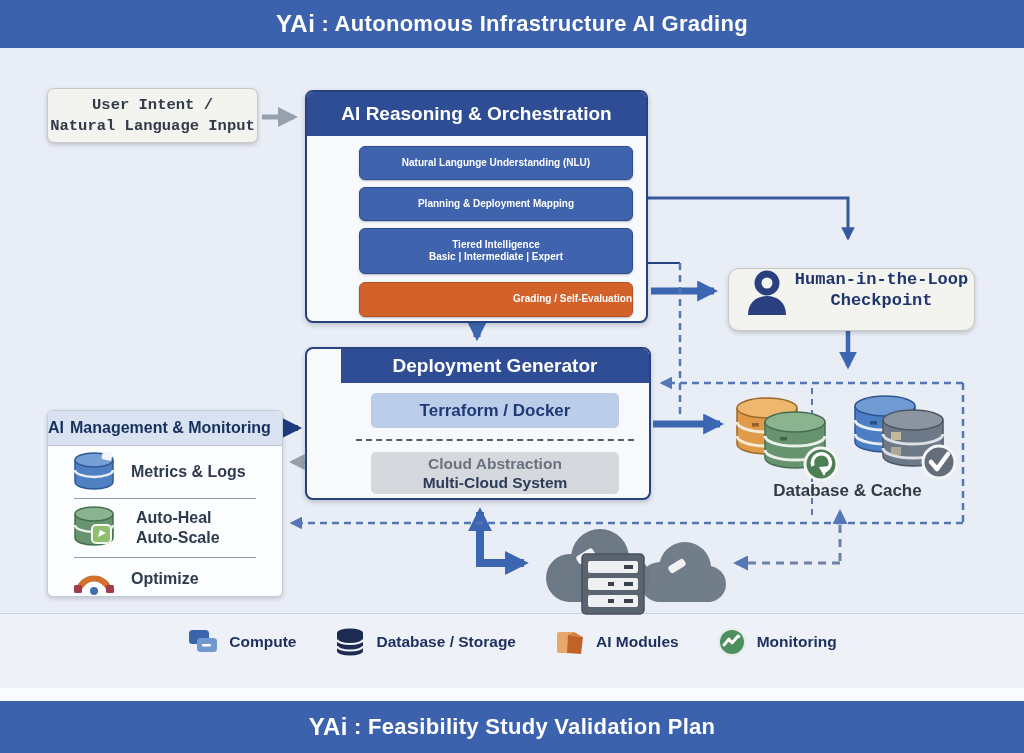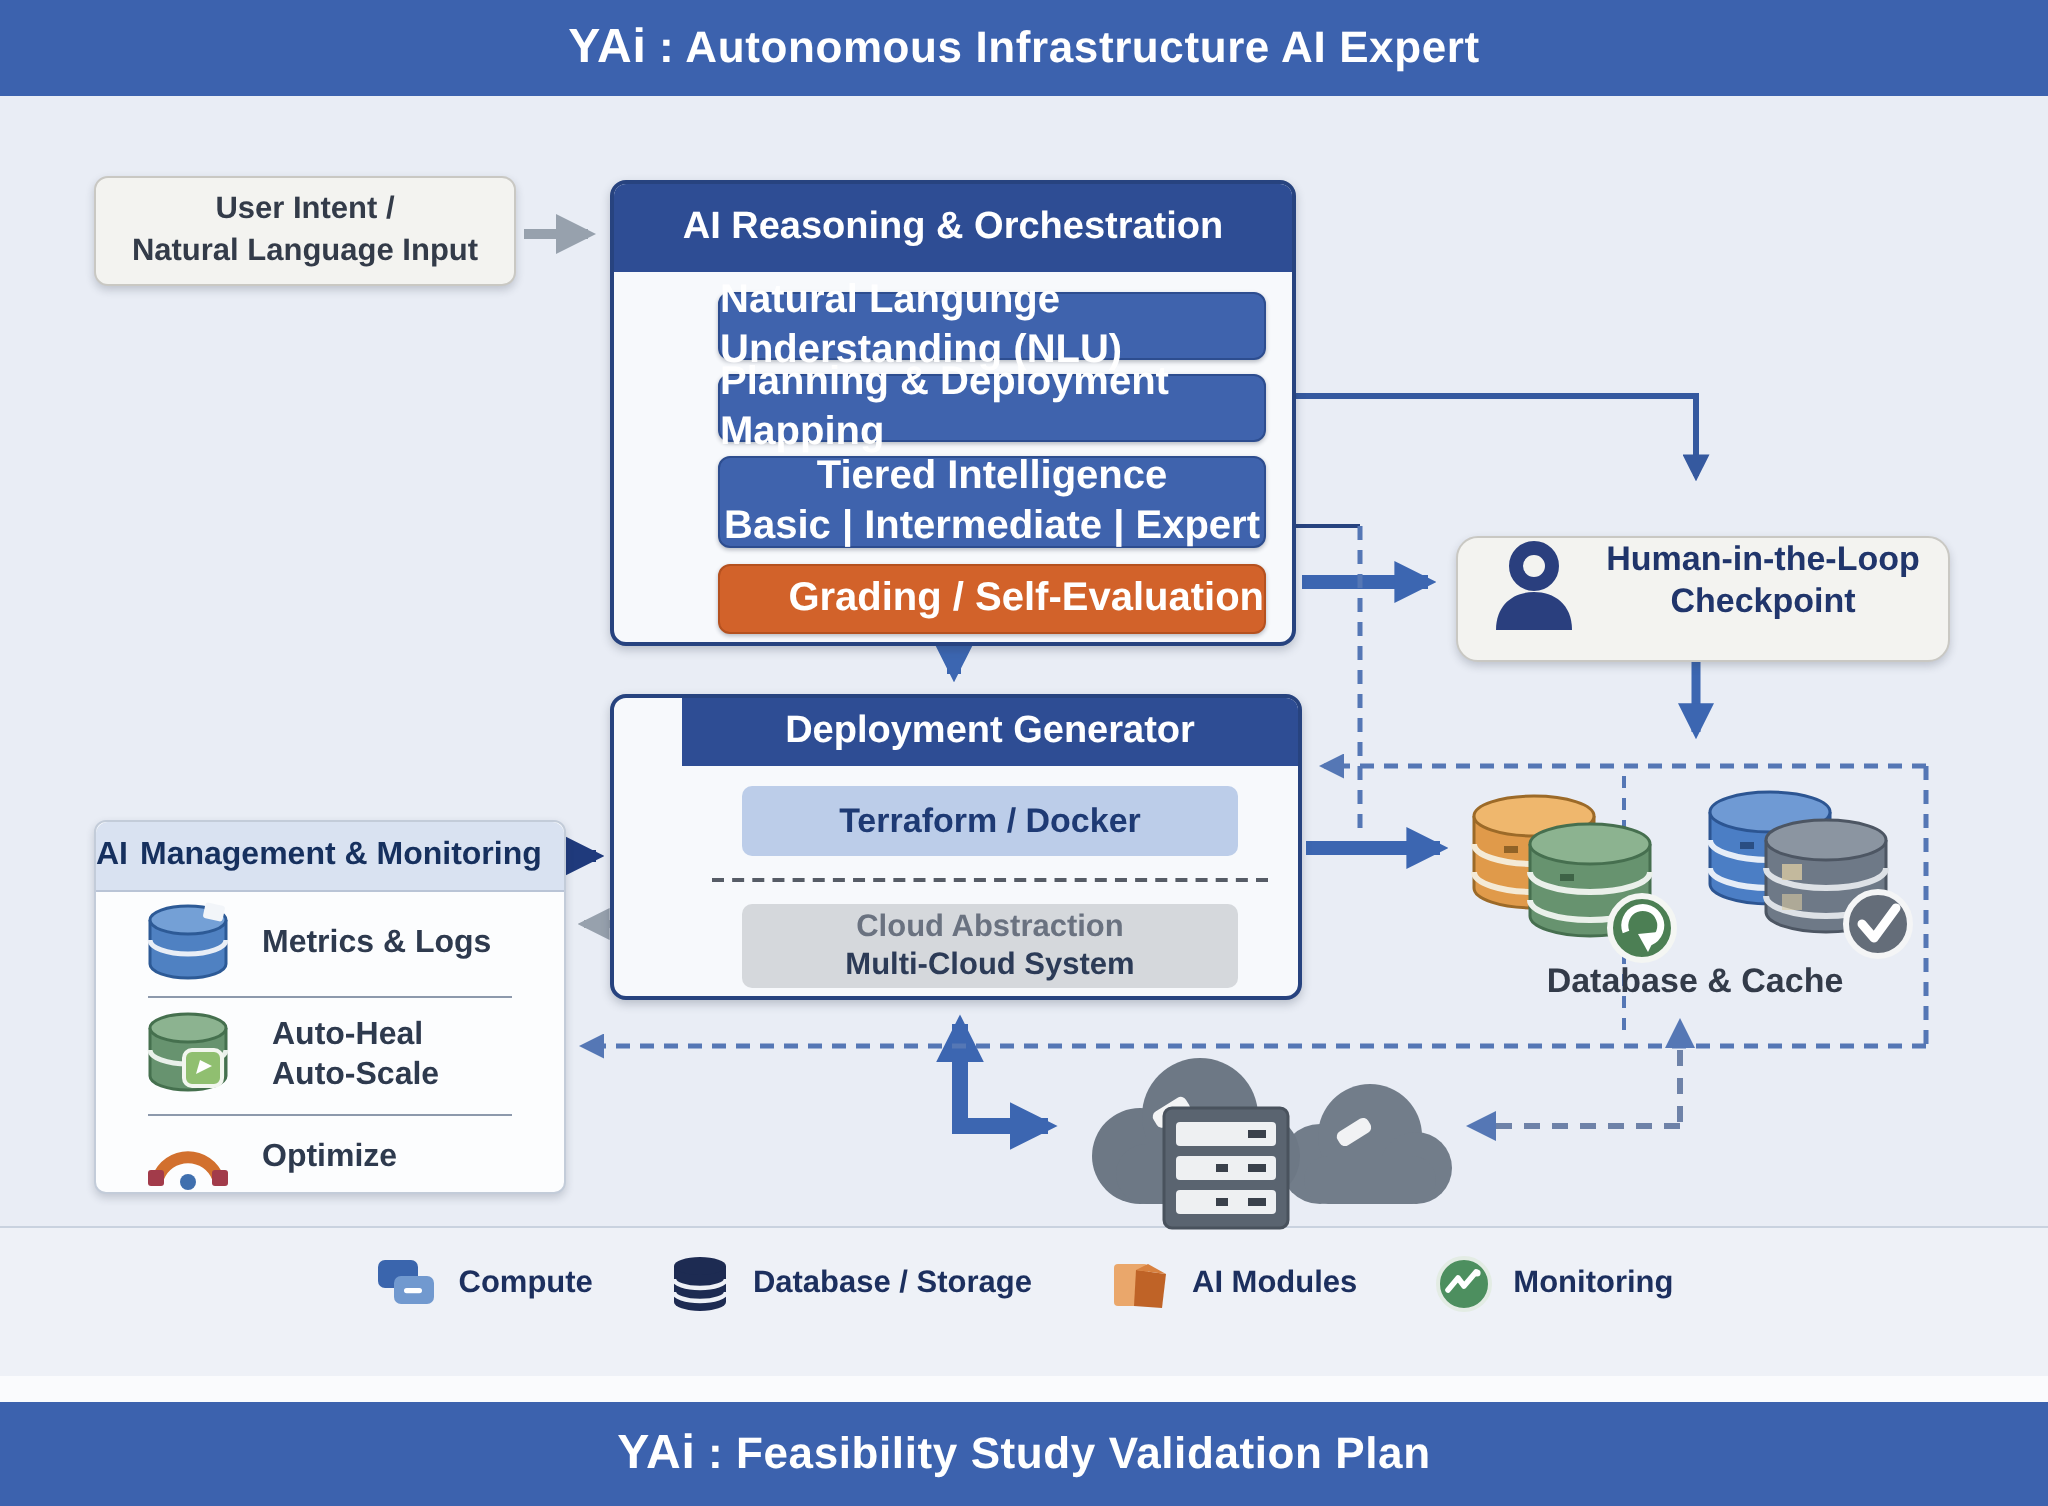--- a/index.html
+++ b/index.html
@@ -20,33 +20,33 @@
   .banner .rest{font-weight:800;font-size:22px;margin-left:6px;letter-spacing:.3px;}
 
   .white-strip{position:absolute;left:0;top:688px;width:100%;height:13px;background:#fafbfd;}
   .legend-strip{position:absolute;left:0;top:613px;width:100%;height:75px;background:#eef1f7;
                 border-top:1px solid #c9d2df;}
 
   svg.overlay{position:absolute;left:0;top:0;z-index:1;pointer-events:none;}
   .node{position:absolute;z-index:2;}
 
   .plain-box{background:#f3f3f0;border:1.5px solid #c9c8c3;border-radius:7px;
-             box-shadow:0 2px 4px rgba(40,50,70,.22);}
+             box-shadow:0 2px 4px rgba(40,50,70,.22);font-family:Liberation Mono, monospace;}
   .user-intent{left:47px;top:88px;width:211px;height:55px;display:flex;flex-direction:column;
                align-items:center;justify-content:center;color:var(--dark-text);
                font-weight:700;font-size:15.5px;line-height:1.3;}
 
   .panel{background:#f7f9fc;border:2px solid #27437f;border-radius:8px;
          box-shadow:0 2px 5px rgba(40,50,70,.25);overflow:hidden;}
   .panel-header{background:var(--panel-header-blue);color:#fff;font-weight:800;font-size:19px;
                 display:flex;align-items:center;justify-content:center;}
   .reasoning{left:305px;top:90px;width:343px;height:233px;}
   .reasoning .panel-header{height:44px;}
   .reasoning-body{padding:10px 13px 0 13px;}
-  .module{border-radius:6px;color:#fff;font-weight:700;font-size:20px;display:flex;
+  .module{border-radius:6px;color:#fff;font-weight:700;font-size:10px;display:flex;
           flex-direction:column;align-items:center;justify-content:center;line-height:1.25;
           box-shadow:0 1px 2px rgba(30,40,60,.3);margin-left:39px;}
   .module.blue{background:var(--module-blue);border:1px solid #2d4d8f;}
   .module.orange{background:var(--accent-orange);border:1px solid #b5511f;align-items:flex-end;}
   .m1,.m2{height:34px;margin-bottom:7px;}
   .m3{height:46px;margin-bottom:8px;}
   .m4{height:35px;}
 
   .hitl{left:728px;top:268px;width:247px;height:63px;display:flex;align-items:flex-start;
         padding-left:16px;border-radius:11px;}
@@ -83,21 +83,21 @@
   .legend-item{display:flex;align-items:center;gap:10px;color:#1c2f5e;font-weight:800;
                font-size:15.5px;}
 </style>
 </head>
 <body>
 
 <div class="frame">
 
   <div class="banner banner-top">
     <span class="product">YAi</span>
-    <span class="rest">: Autonomous Infrastructure AI Expert</span>
+    <span class="rest">: Autonomous Infrastructure AI Grading</span>
   </div>
 
   <svg class="overlay" width="1024" height="753" viewBox="0 0 1024 753">
     <defs>
       <marker id="mBlue" viewBox="0 0 10 10" refX="8" refY="5" markerWidth="3" markerHeight="3" orient="auto">
           <path d="M0,0L10,5L0,10z" fill="#3c66b1"></path>
         </marker>
       <marker id="mBlueMid" viewBox="0 0 10 10" refX="8" refY="5" markerWidth="4" markerHeight="4" orient="auto">
           <path d="M0,0L10,5L0,10z" fill="#3c66b1"></path>
         </marker>

